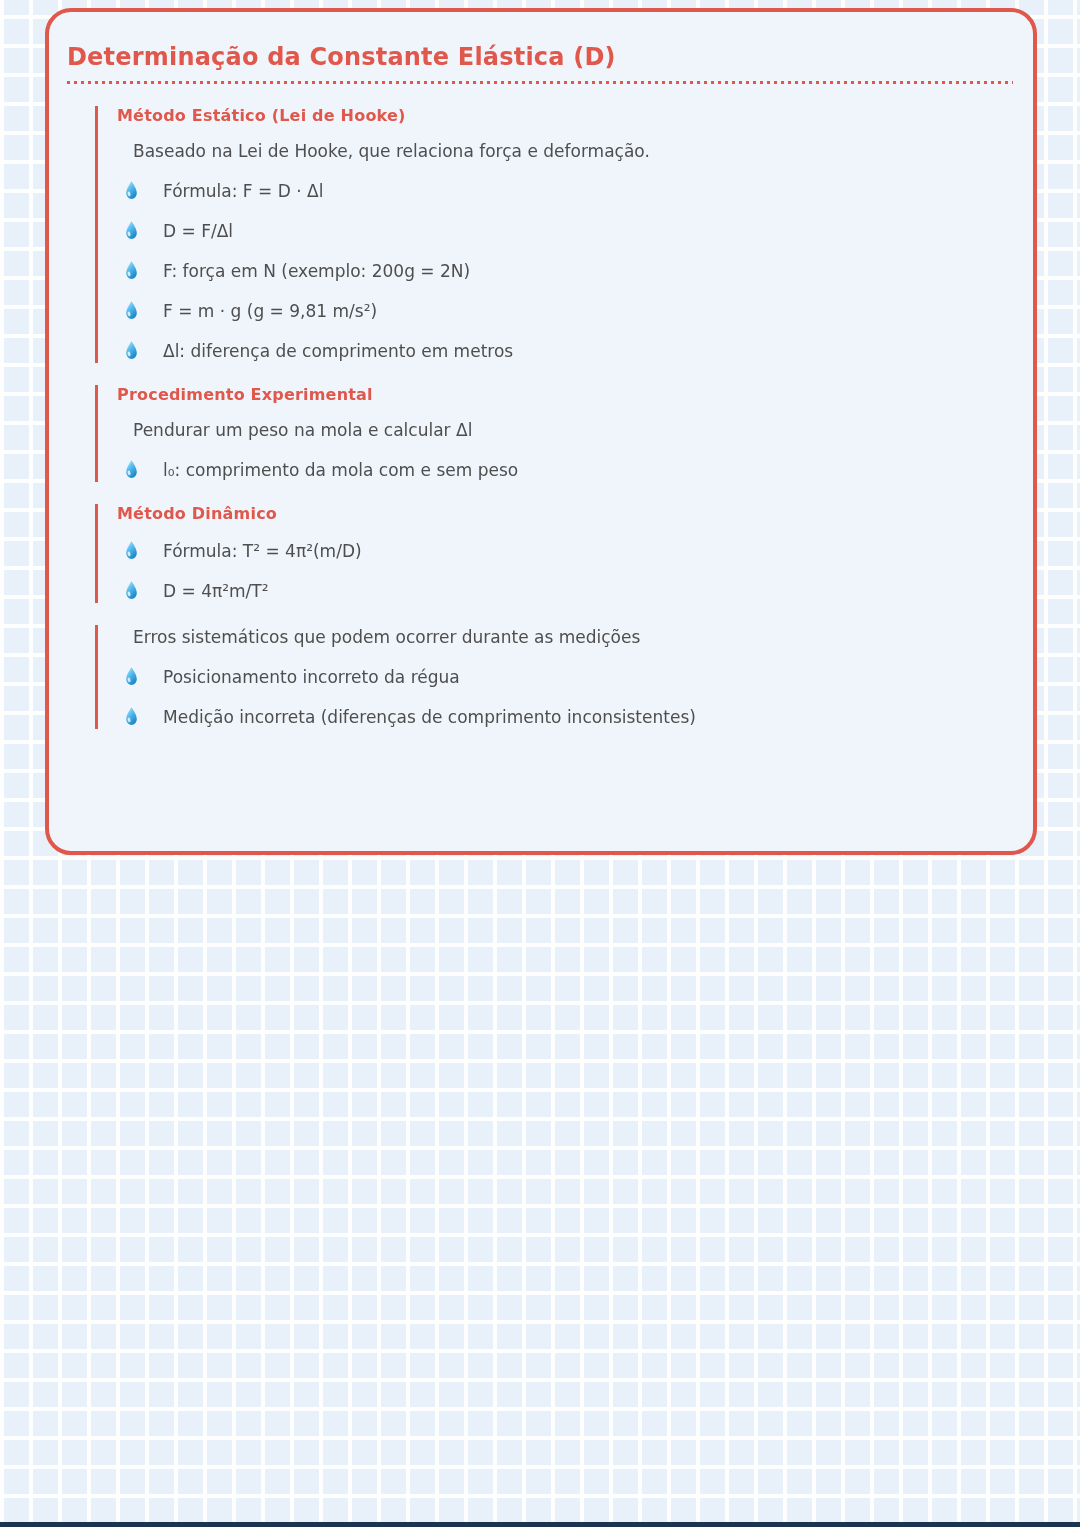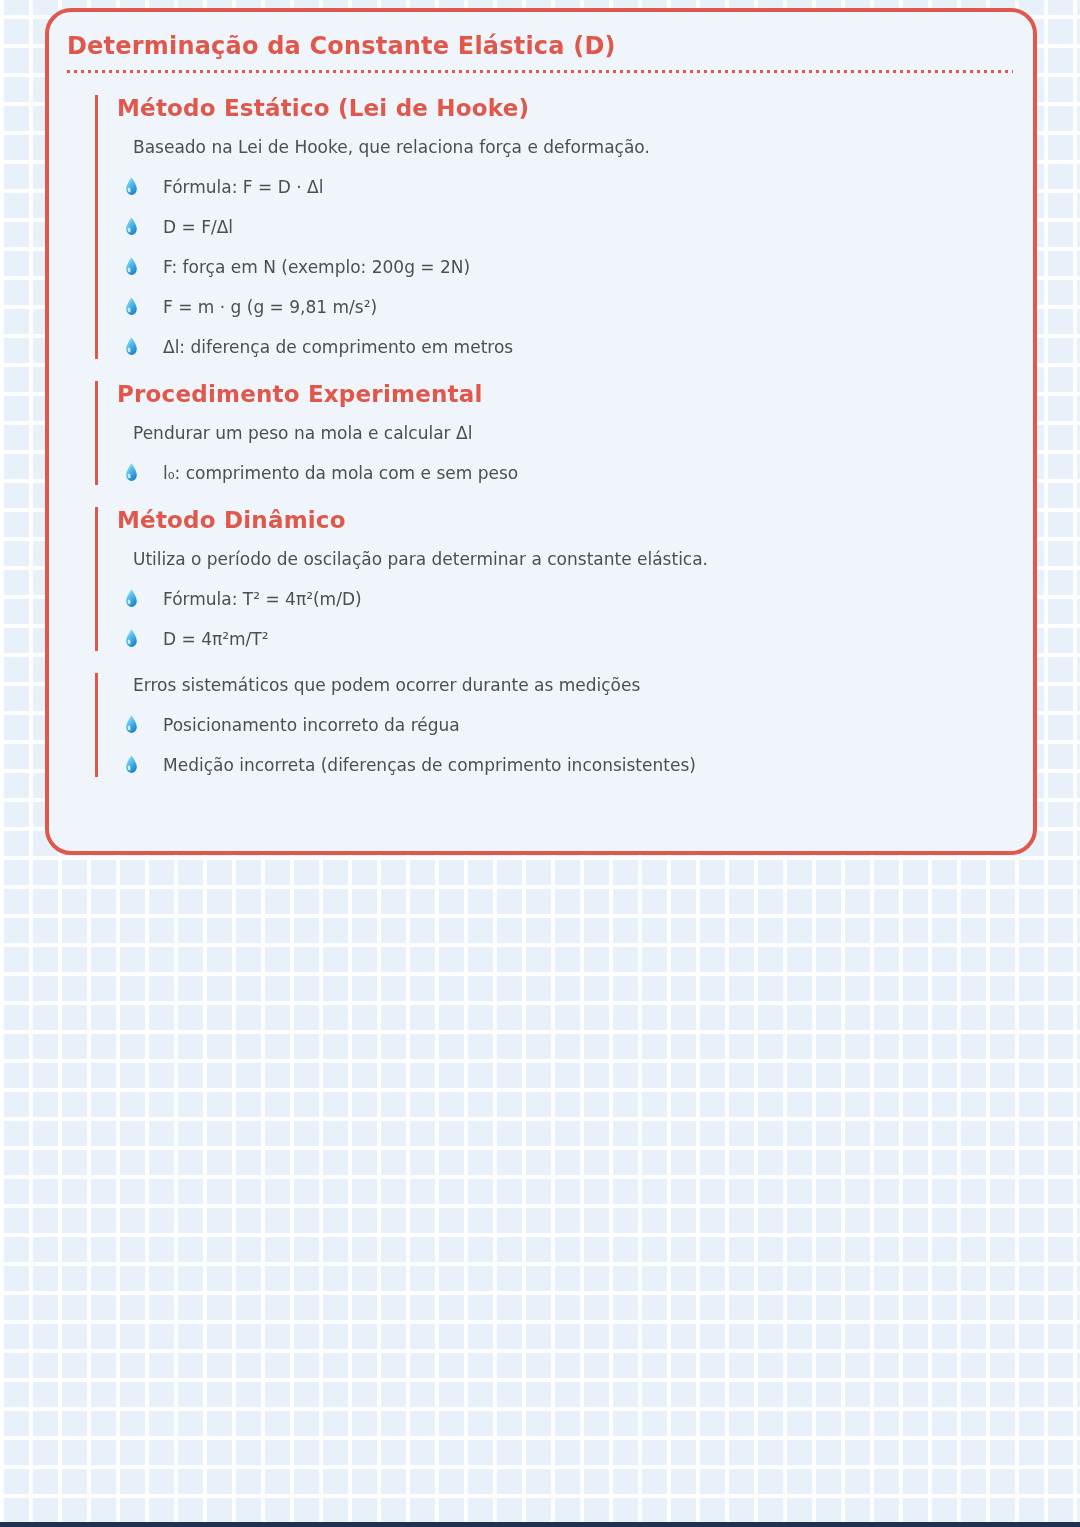--- a/index.html
+++ b/index.html
@@ -28,21 +28,21 @@
   .note-card {
     position: absolute;
     left: 45px;
     top: 8px;
     width: 992px;
     height: 847px;
     box-sizing: border-box;
     border: 4px solid #e0574b;
     border-radius: 26px;
     background: #f0f5fb;
-    padding: 14px 18px 20px 16px;
+    padding: 25px 18px 20px 16px;
   }
 
   .page-title {
     margin: 0;
     padding: 6px 0 10px 2px;
     font-size: 24px;
     font-weight: bold;
     color: #e0574b;
     letter-spacing: 0.2px;
   }
@@ -56,21 +56,21 @@
   }
 
   .note-section {
     margin: 22px 0 0 30px;
     border-left: 3px solid #e0574b;
     padding-left: 19px;
   }
 
   .section-heading {
     margin: 0;
-    font-size: 23px;
+    font-size: 16px;
     font-weight: bold;
     color: #e0574b;
     letter-spacing: 0.2px;
   }
 
   .section-intro {
     margin: 14px 0 0 16px;
     font-size: 17px;
     color: #4e4e4e;
     line-height: 24px;
@@ -190,21 +190,20 @@
         <ellipse cx="8.6" cy="19.5" rx="2" ry="3.4" fill="#ffffff" opacity="0.75" transform="rotate(-12 8.6 19.5)"></ellipse>
       </svg>
     </span>
     <span class="bullet-text">l₀: comprimento da mola com e sem peso</span>
   </li>
 </ul>
   </section>
 
   <section class="note-section">
     <h2 class="section-heading">Método Dinâmico</h2>
-    <p class="section-intro">Utiliza o período de oscilação para determinar a constante elástica.</p>
     <ul class="bullet-list">
   <li class="bullet-item">
     <span class="drop-icon">
       <svg viewBox="0 0 24 32">
         <path d="M12 1.5 C12 1.5 4.5 11.5 4.5 18.5 a7.5 8 0 0 0 15 0 C19.5 11.5 12 1.5 12 1.5 Z" fill="url(#dropGrad)"></path>
         <ellipse cx="8.6" cy="19.5" rx="2" ry="3.4" fill="#ffffff" opacity="0.75" transform="rotate(-12 8.6 19.5)"></ellipse>
       </svg>
     </span>
     <span class="bullet-text">Fórmula: T² = 4π²(m/D)</span>
   </li>

